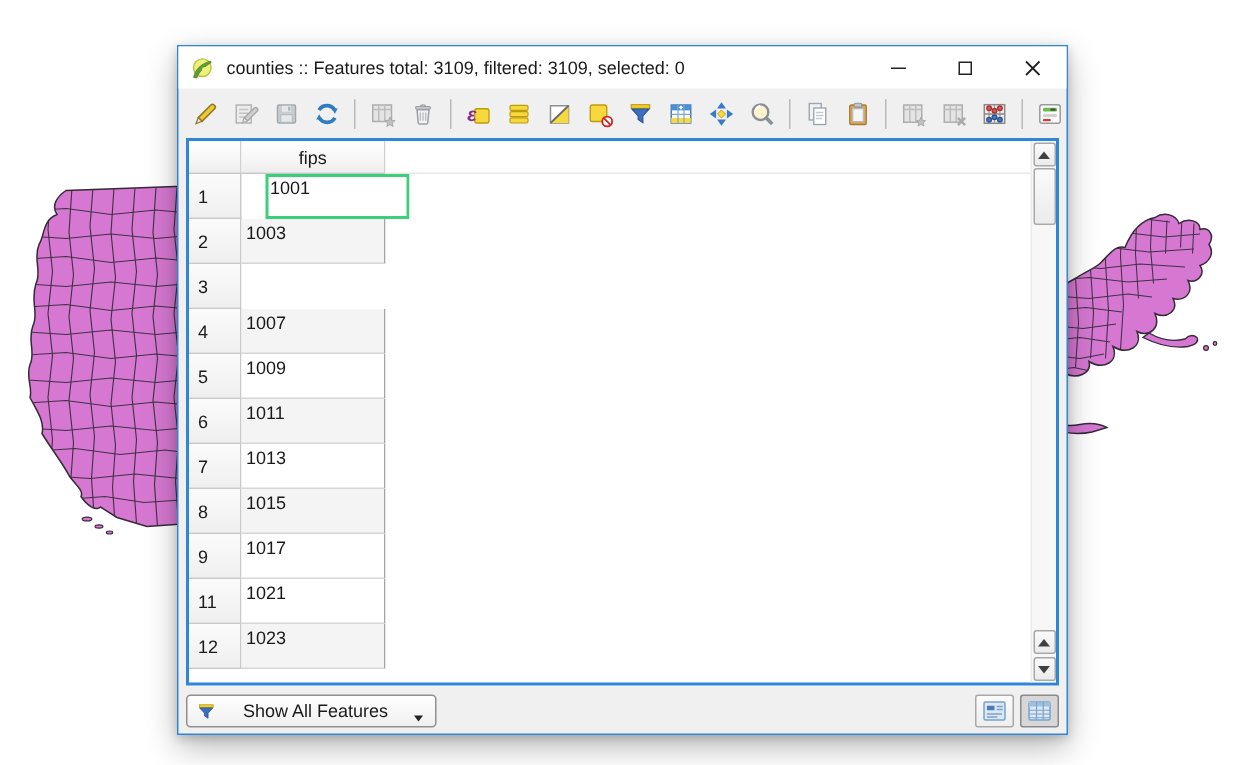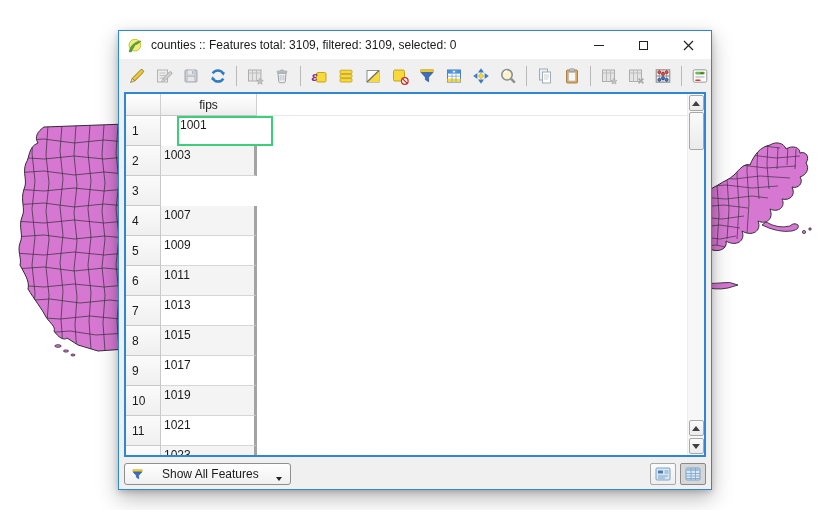--- a/index.html
+++ b/index.html
@@ -49,21 +49,21 @@
   .hfill { flex: 1; background: #ffffff; border-bottom: 1px solid #e8e8e8; }
   .trow { display: flex; height: 30px; }
   .rownum {
     width: 35px; flex: none;
     background: linear-gradient(#fbfbfb, #efefef);
     border-right: 1px solid #c9c9c9; border-bottom: 1px solid #c9c9c9;
     display: flex; align-items: center; padding-left: 6px; font-size: 12px;
   }
   .cell {
     width: 96px; flex: none; padding: 2px 0 0 3px; font-size: 12px;
-    border-right: 3px solid #a3a3a3; border-bottom: 1px solid #d6d6d6;
+    border-right: 1px solid #a3a3a3; border-bottom: 1px solid #d6d6d6;
     background: #ffffff;
   }
   .trow.alt .cell { background: #f4f4f4; }
   .cell.current {
     border: 2px solid #3ccf7a; padding: 0 0 0 1px; background: #ffffff; margin-left: 16px;
   }
   .rfill { flex: 1; background: #ffffff; }
 
   
   .vscroll { width: 17px; flex: none; background: #f7f7f7; border-left: 1px solid #ededed; display: flex; flex-direction: column; align-items: center; padding: 1px; }
@@ -392,25 +392,20 @@
       <div class="trow alt">
         <div class="rownum">8</div>
         <div class="cell">1015</div>
         <div class="rfill"></div>
       </div>
       <div class="trow">
         <div class="rownum">9</div>
         <div class="cell">1017</div>
         <div class="rfill"></div>
       </div>
-      <div class="trow alt">
-        <div class="rownum">10</div>
-        <div class="cell">1019</div>
-        <div class="rfill"></div>
-      </div>
       <div class="trow">
         <div class="rownum">11</div>
         <div class="cell">1021</div>
         <div class="rfill"></div>
       </div>
       <div class="trow alt">
         <div class="rownum">12</div>
         <div class="cell">1023</div>
         <div class="rfill"></div>
       </div>

